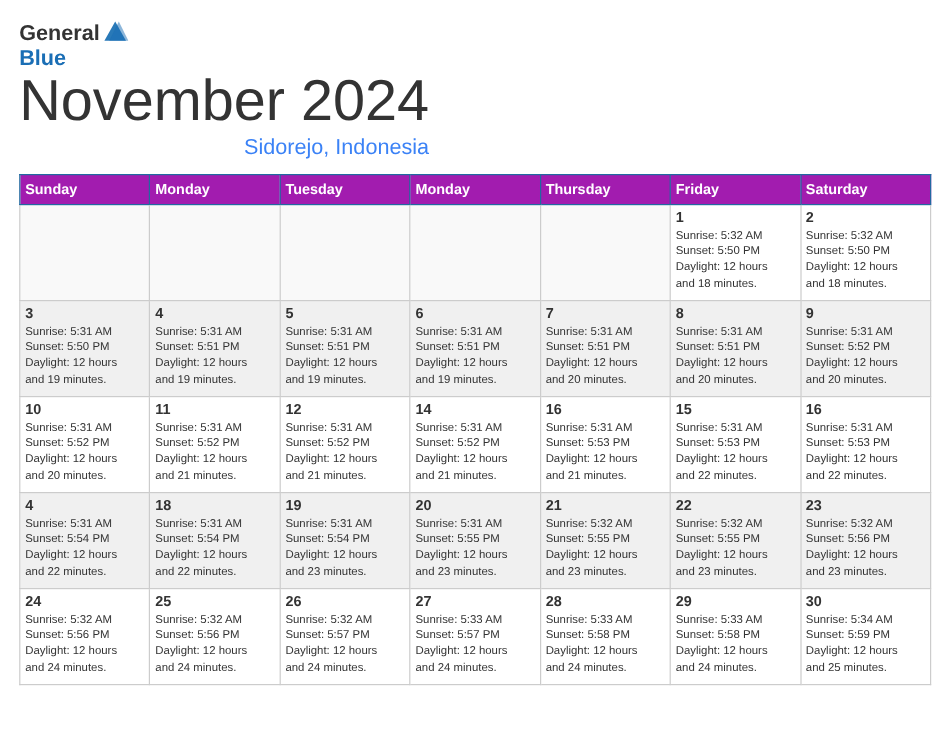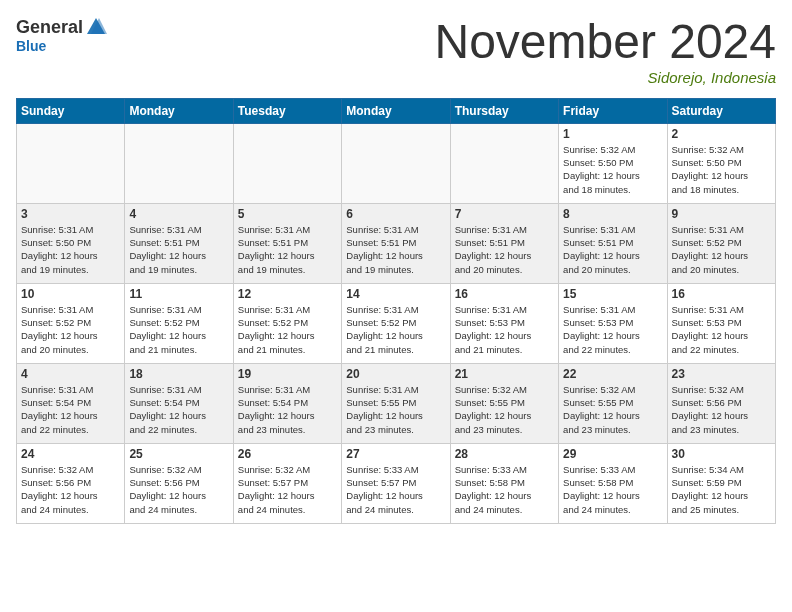--- a/index.html
+++ b/index.html
@@ -8,66 +8,66 @@
       background: #fff;
       width: 792px;
       min-height: 612px;
       padding: 16px;
     }
     .header {
       display: flex;
       justify-content: space-between;
       align-items: flex-start;
       margin-bottom: 12px;
+      flex-direction: column;
     }
     .logo {
       display: flex;
       flex-direction: column;
       align-items: flex-start;
     }
     .logo-text {
       display: flex;
       align-items: center;
     }
     .logo-general {
       font-size: 18px;
       font-weight: bold;
       color: #333;
     }
     .logo-blue {
-      font-size: 14px;
+      font-size: 18px;
       font-weight: bold;
       color: #1a6eb5;
     }
     .logo-icon {
       width: 22px;
       height: 22px;
       margin-left: 2px;
     }
     .title-block {
       text-align: right;
     }
     .month-title {
       font-size: 48px;
       font-weight: normal;
       color: #333;
       line-height: 1.1;
     }
     .location {
-      font-size: 15px;
-      color: #4d7c0f;
-      font-style: italic;
+      font-size: 18px;
+      color: #3b82f6;
     }
     .calendar {
       width: 100%;
       border-collapse: collapse;
       border: 1px solid #ccc;
     }
     .calendar th {
-      background-color: #0369a1;
+      background-color: #a21caf;
       color: #fff;
       font-size: 12px;
       font-weight: bold;
       padding: 5px 4px;
       text-align: left;
       border: 1px solid #2269a0;
     }
     .calendar td {
       border: 1px solid #ccc;
       vertical-align: top;

